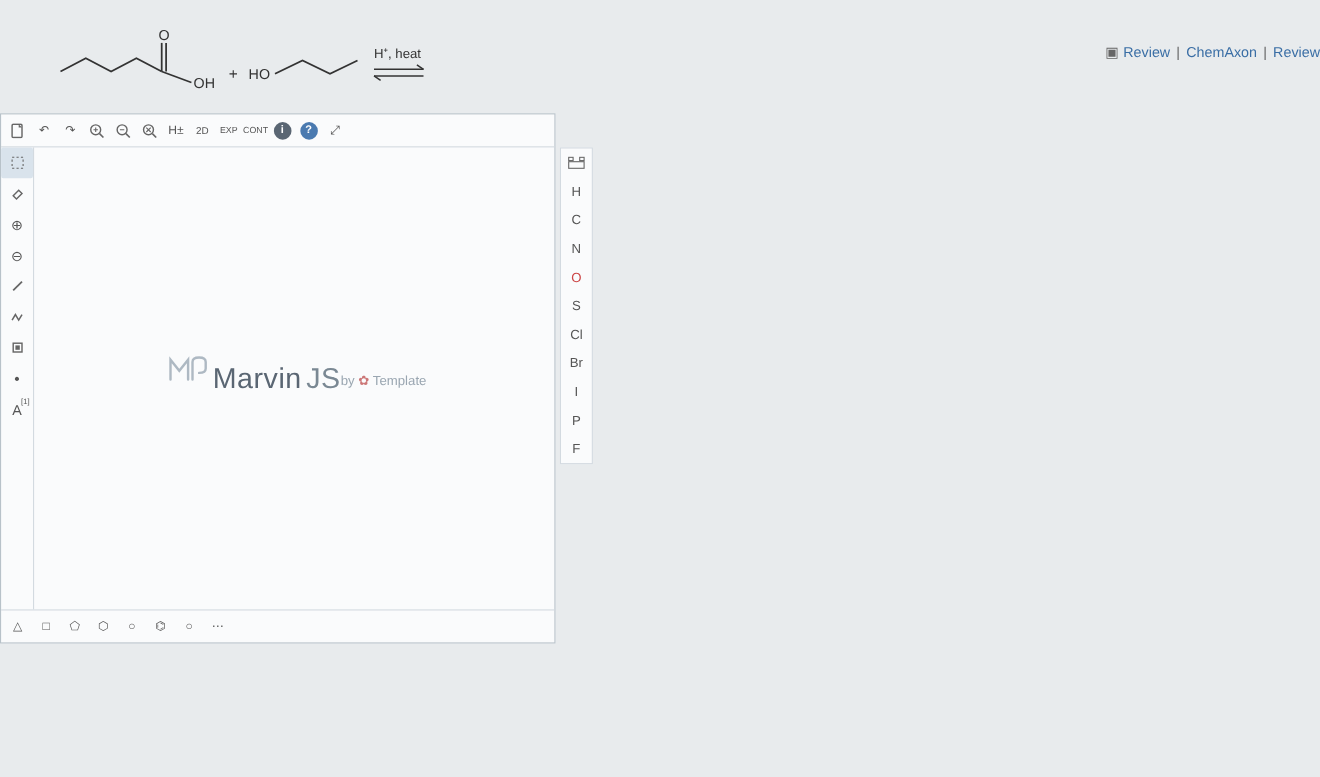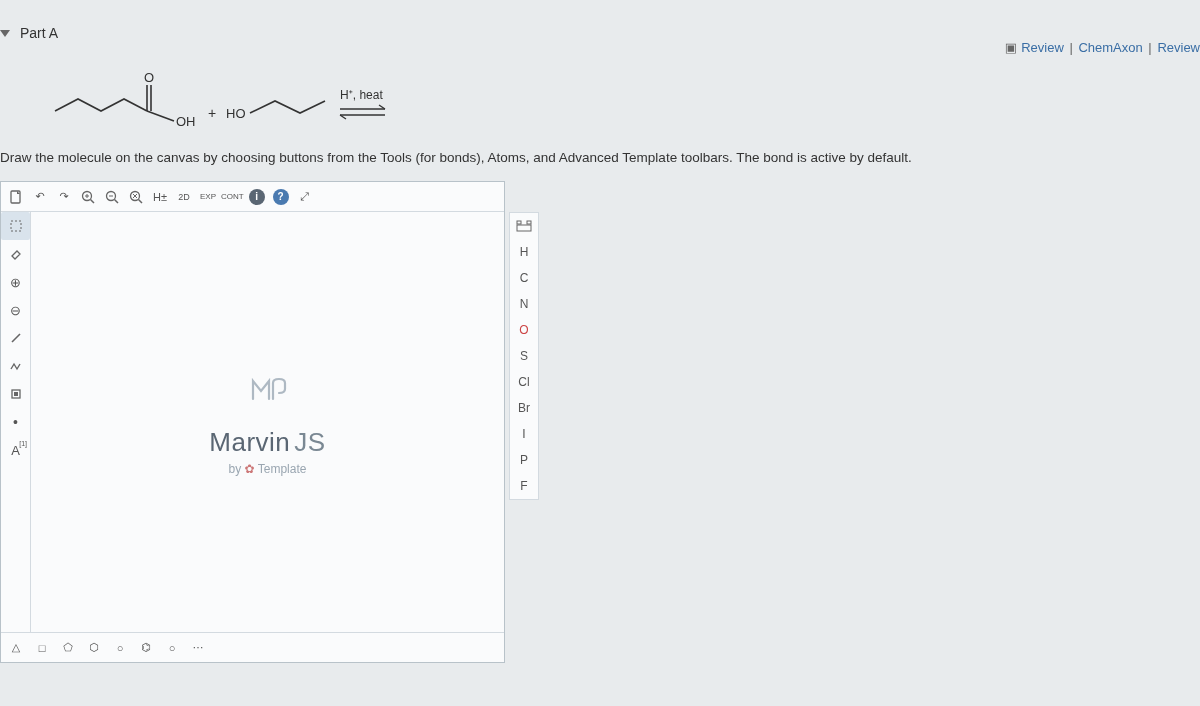--- a/index.html
+++ b/index.html
@@ -109,21 +109,21 @@
   position: absolute;
   right: -35px;
   top: 30px;
   border: 1px solid #d3dae0;
   background: #fafbfc;
 }
 .editor-right .tbtn { width: 100%; height: 26px; font-size: 12px; }
 .canvas {
   flex: 1;
   display: flex;
-  flex-direction: column;
+  flex-direction: row;
   align-items: center;
   justify-content: center;
   color: #8a97a3;
 }
 .canvas .logo-icon { font-size: 42px; color: #aeb9c3; margin-bottom: 8px; }
 .canvas .mjs { font-size: 26px; font-weight: 400; letter-spacing: .5px; }
 .canvas .mjs .mj { color: #5a6673; }
 .canvas .mjs .js { color: #7a8893; font-weight: 300; margin-left: 4px; }
 .canvas .by { font-size: 12px; color: #9aa6b1; margin-top: 4px; }
 .editor-bottom {
@@ -153,24 +153,20 @@
 <div class="container">
   <div class="right-panel">
     <div class="top-links" data-interactable="false">
       <span class="ic" data-interactable="false">▣</span><span data-interactable="true">Review</span>
       <span class="sep">|</span>
       <span data-interactable="true">ChemAxon</span>
       <span class="sep">|</span>
       <span data-interactable="true">Review</span>
     </div>
 
-    <div class="part-header" data-interactable="true">
-      <div class="tri" data-interactable="false"></div>
-      <div class="label" data-interactable="false">Part A</div>
-    </div>
 
     <div class="reaction" data-interactable="false">
       <svg width="420" height="65">
 
         <polyline points="15,40 38,28 61,40 84,28 107,40" stroke="#333" stroke-width="1.6" fill="none"></polyline>
         <line x1="107" y1="40" x2="107" y2="14" stroke="#333" stroke-width="1.6"></line>
         <line x1="111" y1="40" x2="111" y2="14" stroke="#333" stroke-width="1.6"></line>
         <text x="104" y="11" font-size="13" fill="#333">O</text>
         <line x1="107" y1="40" x2="134" y2="50" stroke="#333" stroke-width="1.6"></line>
         <text x="136" y="55" font-size="13" fill="#333">OH</text>
@@ -179,21 +175,20 @@
         <polyline points="210,42 235,30 260,42 285,30" stroke="#333" stroke-width="1.6" fill="none"></polyline>
 
         <line x1="300" y1="38" x2="345" y2="38" stroke="#333" stroke-width="1.4"></line>
         <polyline points="339,34 345,38" stroke="#333" stroke-width="1.4" fill="none"></polyline>
         <line x1="300" y1="44" x2="345" y2="44" stroke="#333" stroke-width="1.4"></line>
         <polyline points="306,48 300,44" stroke="#333" stroke-width="1.4" fill="none"></polyline>
         <text x="300" y="28" font-size="12" fill="#333">H⁺, heat</text>
       </svg>
     </div>
 
-    <div class="instruction-text" data-interactable="false">Draw the molecule on the canvas by choosing buttons from the Tools (for bonds), Atoms, and Advanced Template toolbars. The bond is active by default.</div>
 
     <div class="editor" data-interactable="false">
       <div class="editor-top" data-interactable="false">
         <div class="tbtn" data-interactable="true">
           <svg width="14" height="14">
               <rect x="2" y="1" width="9" height="12" rx="1" fill="none" stroke="#666" stroke-width="1.3"></rect>
               <path d="M8 1 L11 4 L8 4 Z" fill="#666"></path>
             </svg>
         </div>
         <div class="tbtn" data-interactable="true">↶</div>

